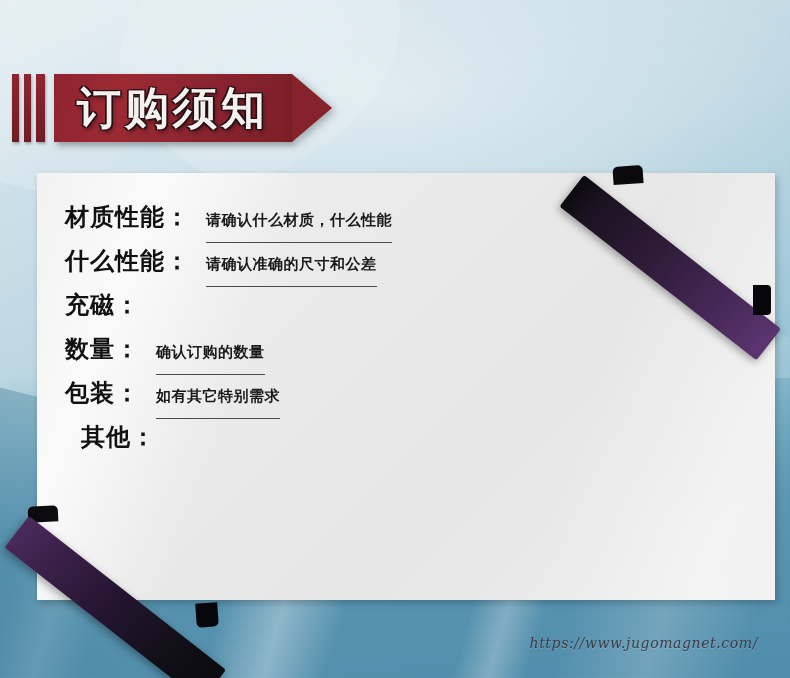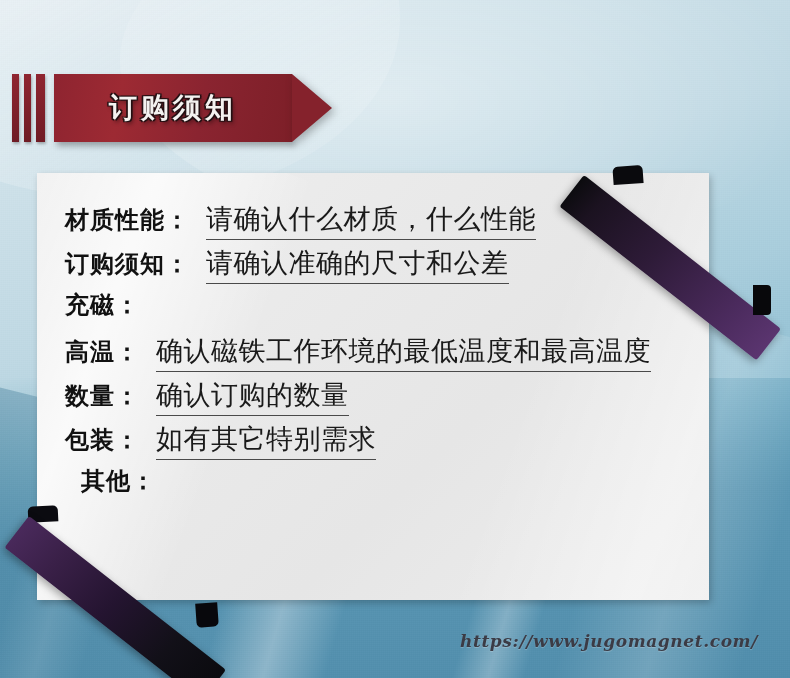--- a/index.html
+++ b/index.html
@@ -107,40 +107,40 @@
     width: 0; height: 0;
     border-top: 34px solid transparent;
     border-bottom: 34px solid transparent;
     border-left: 40px solid #85222c;
     filter: drop-shadow(3px 3px 4px rgba(0,0,0,.28));
   }
   .banner-title {
     position: relative;
     z-index: 2;
     font-family: "DejaVu Sans", "Liberation Sans", sans-serif;
-    font-size: 28px;
+    font-size: 44px;
     font-weight: bold;
     letter-spacing: 4px;
     color: #f4f2f0;
     text-shadow:
       -1.4px -1.4px 0 #241013,
        1.4px -1.4px 0 #241013,
       -1.4px  1.4px 0 #241013,
        1.4px  1.4px 0 #241013,
        0 0 2px #241013,
        2px 3px 4px rgba(0,0,0,.45);
     white-space: nowrap;
   }
 
   
   #card {
     position: absolute;
     left: 37px;
     top: 173px;
-    width: 672px;
+    width: 738px;
     height: 427px;
     background:
       linear-gradient(135deg, #efefef 0%, #e9e9e9 40%, #e6e6e6 62%, #ededed 100%);
     box-shadow: 2px 3px 7px rgba(0,0,0,.22);
     overflow: hidden;
   }
   .card-sheen {
     position: absolute;
     left: -120px; top: -60px;
     width: 300px; height: 620px;
@@ -233,40 +233,40 @@
   }
   .spec-label {
     font-family: "DejaVu Sans", "Liberation Sans", sans-serif;
     font-weight: bold;
     font-size: 24px;
     color: #111111;
     letter-spacing: 1px;
   }
   .spec-value {
     font-family: "DejaVu Sans", "Liberation Sans", sans-serif;
-    font-weight: normal;
-    font-size: 27px;
+    font-weight: bold;
+    font-size: 15px;
     color: #1a1a1a;
     border-bottom: 1.6px solid #4a4a4a;
-    padding-bottom: 2px;
+    padding-bottom: 12px;
     letter-spacing: .5px;
   }
   .gap-md { display:inline-block; width: 16px; }
   .gap-lg { display:inline-block; width: 22px; }
   .indent { padding-left: 44px; }
 
   
   #site-url {
     position: absolute;
     right: 32px;
     bottom: 27px;
     font-family: "DejaVu Serif", "Liberation Serif", serif;
     font-style: italic;
-    font-weight: bold;
-    font-size: 17px;
+    font-weight: normal;
+    font-size: 14px;
     letter-spacing: .6px;
     color: #3b3b45;
     text-shadow: 0 1px 1px rgba(255,255,255,.22);
     white-space: nowrap;
   }
 </style>
 </head>
 <body>
 
 <div id="stage">
@@ -294,32 +294,27 @@
   <div id="card">
     <div class="card-sheen"></div>
     <div class="card-sheen-2"></div>
     <div id="spec-list">
         <div class="spec-row">
           <span class="spec-label">材质性能：</span>
           <span class="gap-md"></span>
           <span class="spec-value">请确认什么材质，什么性能</span>
         </div>
         <div class="spec-row">
-          <span class="spec-label">订购须知：</span>
+          <span class="spec-label">什么性能：</span>
           <span class="gap-md"></span>
           <span class="spec-value">请确认准确的尺寸和公差</span>
         </div>
         <div class="spec-row">
           <span class="spec-label">充磁：</span>
           <span class="gap-md"></span>
-        </div>
-        <div class="spec-row">
-          <span class="spec-label">高温：</span>
-          <span class="gap-md"></span>
-          <span class="spec-value">确认磁铁工作环境的最低温度和最高温度</span>
         </div>
         <div class="spec-row">
           <span class="spec-label">数量：</span>
           <span class="gap-md"></span>
           <span class="spec-value">确认订购的数量</span>
         </div>
         <div class="spec-row">
           <span class="spec-label">包装：</span>
           <span class="gap-md"></span>
           <span class="spec-value">如有其它特别需求</span>

